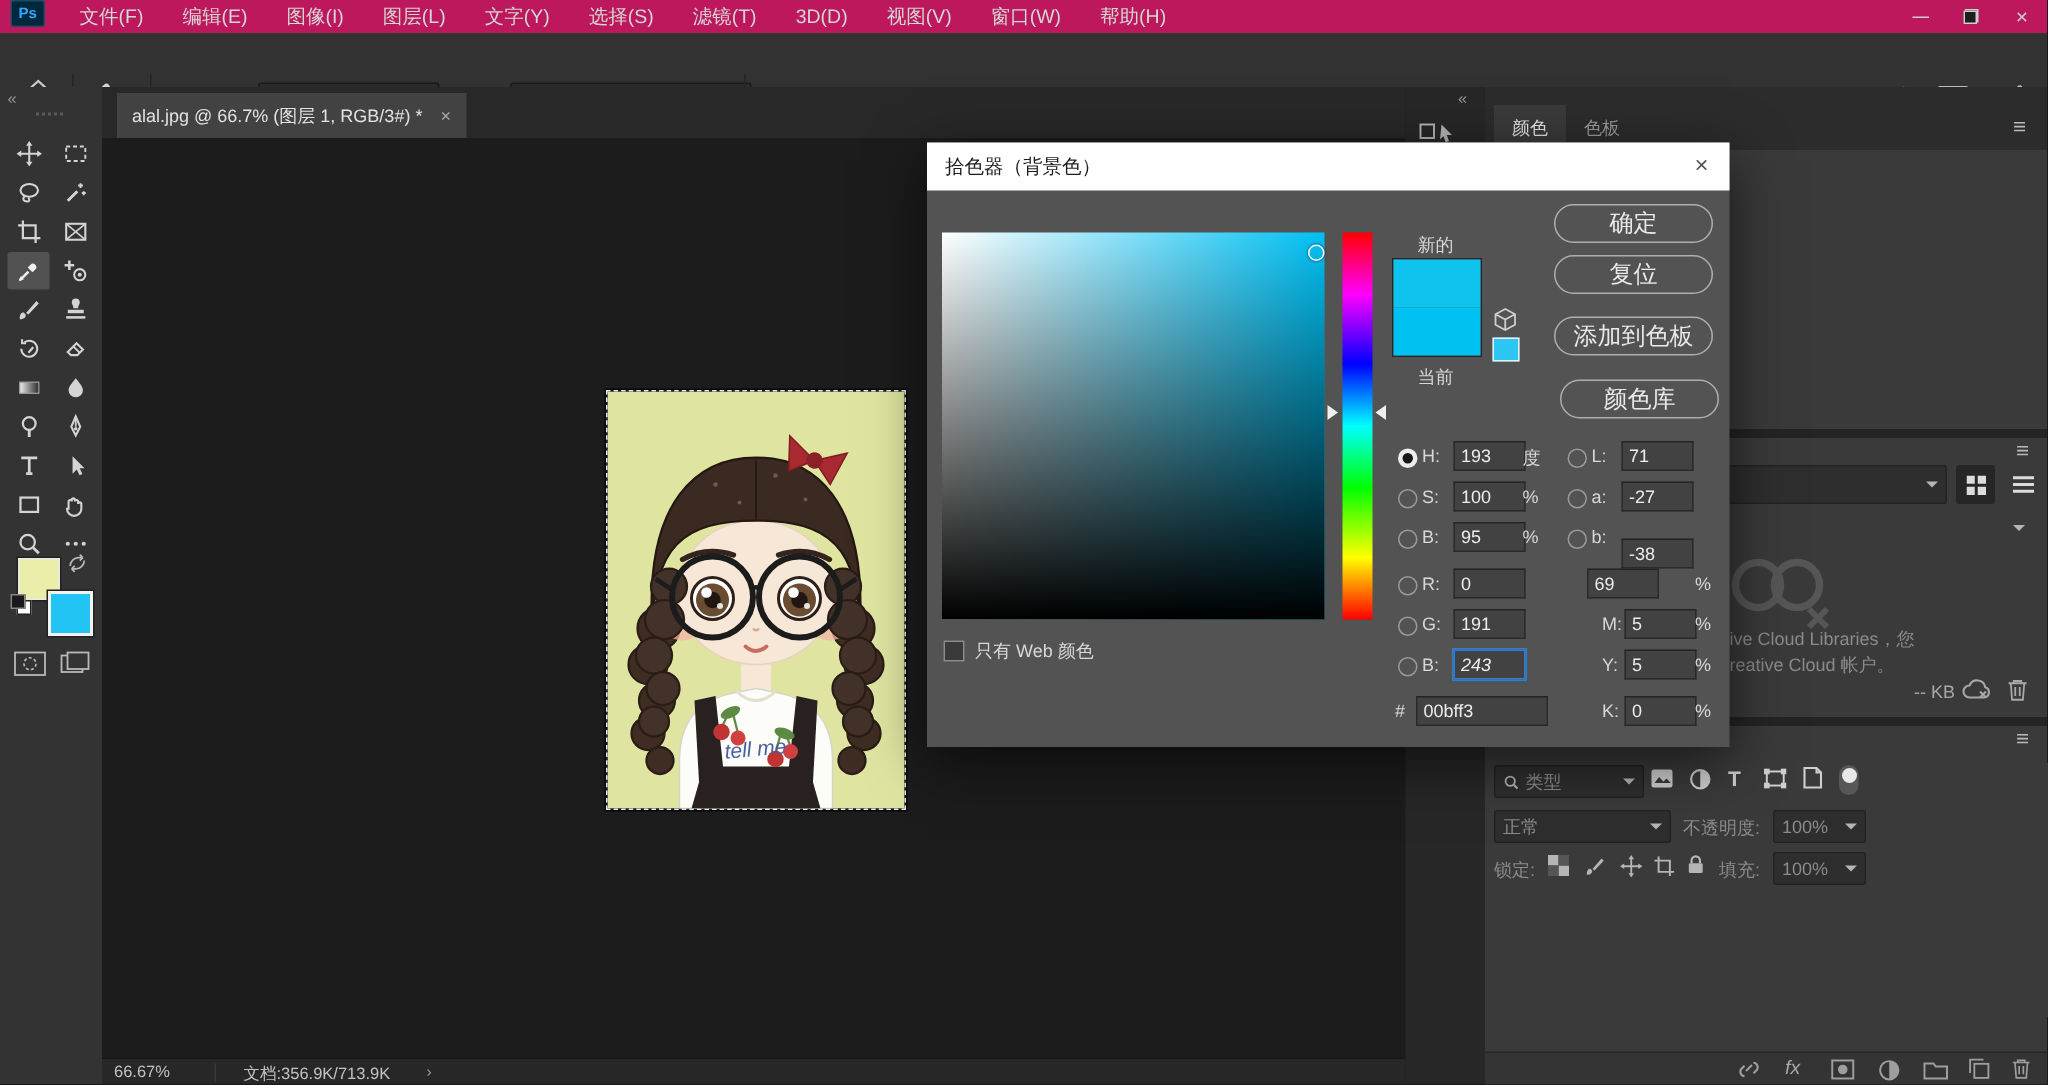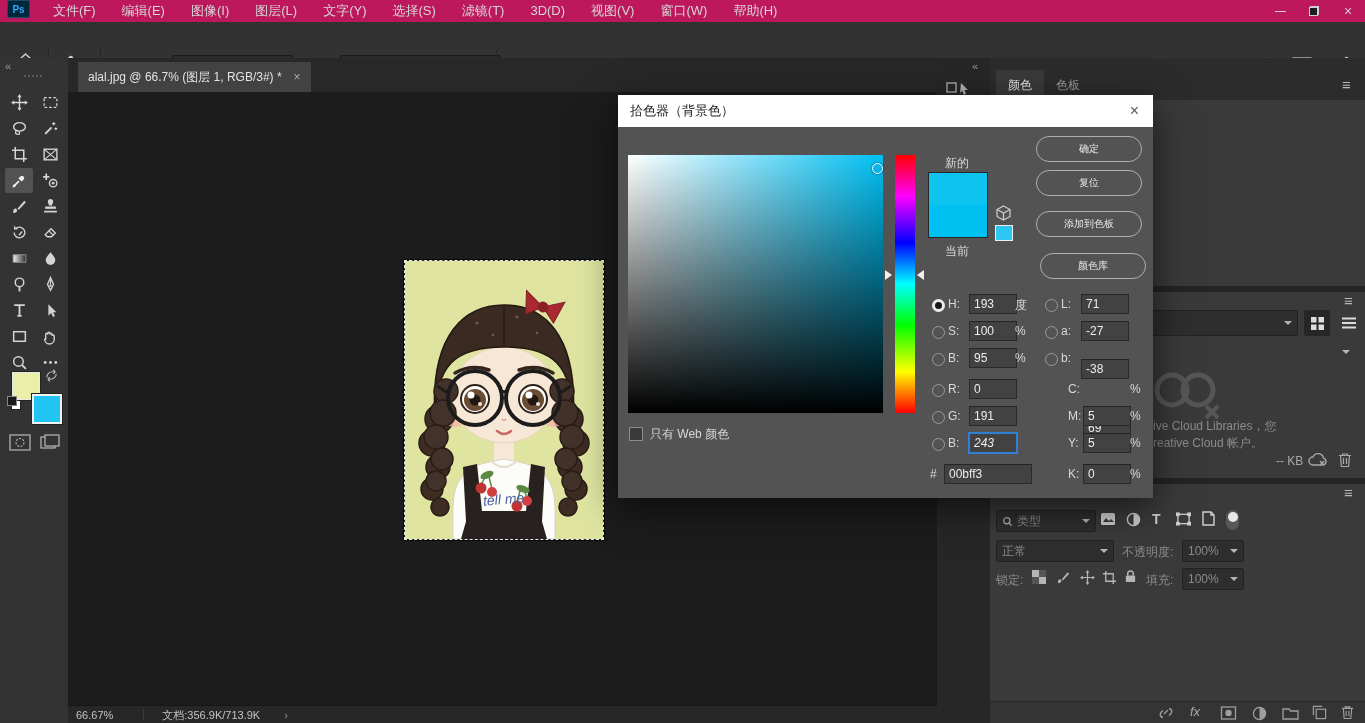--- a/index.html
+++ b/index.html
@@ -39,21 +39,21 @@
   .ptab{position:absolute;height:100%;display:flex;align-items:center;justify-content:center;font-size:12px;}
   .hamb{position:absolute;color:#b9b9b9;font-size:15px;line-height:10px;}
   .sel{position:absolute;background:#2e2e2e;border:1px solid #222;border-radius:2px;display:flex;align-items:center;
        padding:0 5px;color:#c9c9c9;}
   .layer-row{position:absolute;left:990px;width:375px;height:42px;border-bottom:1px solid #2e2e2e;}
   .thumb{position:absolute;left:36px;top:4px;width:27px;height:33px;border:1px solid #101010;background:#dfe5a1;}
   
   .dialog{left:618px;top:95px;width:535px;height:403px;background:#535353;box-shadow:0 10px 36px rgba(0,0,0,.6);z-index:50;}
   .dlg-title{position:absolute;left:0;top:0;width:535px;height:32px;background:#ffffff;display:flex;align-items:center;}
   .btn{position:absolute;width:106px;height:26px;border:1.2px solid #aeaeae;border-radius:13px;background:transparent;
-       color:#e9e9e9;font-size:10px;display:flex;align-items:center;justify-content:center;font-family:inherit;}
+       color:#e9e9e9;font-size:16px;display:flex;align-items:center;justify-content:center;font-family:inherit;}
   .inp{position:absolute;height:18px;background:#424242;border:1px solid #2a2a2a;border-top-color:#242424;
        color:#ececec;font-size:12px;padding:0 4px;font-family:inherit;}
   .inp.focused{border:1px solid #2f7fd4;outline:1px solid #2f7fd4;}
   .radio{position:absolute;width:11px;height:11px;border-radius:50%;border:1px solid #9a9a9a;background:transparent;}
   .radio.on{border:3px solid #ececec;background:#161616;width:7px;height:7px;}
   .sbfield-dlg{position:absolute;left:10px;top:60px;width:255px;height:258px;
      background:linear-gradient(to top,#000,rgba(0,0,0,0)),linear-gradient(to right,#fff,#00c0f4);}
   .huestrip{position:absolute;background:linear-gradient(to bottom,#f00 0%,#f0f 16%,#00f 34%,#0ff 50%,#0f0 66%,#ff0 84%,#f00 100%);}
   .tri-r{width:0;height:0;border-top:5px solid transparent;border-bottom:5px solid transparent;border-left:7px solid #f0f0f0;position:absolute;}
   .tri-l{width:0;height:0;border-top:5px solid transparent;border-bottom:5px solid transparent;border-right:7px solid #f0f0f0;position:absolute;}
@@ -667,21 +667,21 @@
     <span class="lbl" style="left:330px;top:287px">R:</span>
     <input class="inp" style="left: 351px; top: 284px; width: 38px;" value="0">
     <div class="radio" style="left:314px;top:316px"></div>
     <span class="lbl" style="left:330px;top:314px">G:</span>
     <input class="inp" style="left: 351px; top: 311px; width: 38px;" value="191">
     <div class="radio" style="left:314px;top:343px"></div>
     <span class="lbl" style="left:330px;top:341px">B:</span>
     <input class="inp focused" style="left: 351px; top: 338px; width: 38px; font-style: italic;" value="243">
 
     <span class="lbl" style="left:450px;top:287px">C:</span>
-    <input class="inp" style="left: 465px; top: 284px; width: 38px; margin-top: 39px;" value="69">
+    <input class="inp" style="left: 440px; top: 284px; width: 38px;" value="69">
     <span class="lbl" style="left:512px;top:287px">%</span>
     <span class="lbl" style="left:450px;top:314px">M:</span>
     <input class="inp" style="left: 465px; top: 311px; width: 38px;" value="5">
     <span class="lbl" style="left:512px;top:314px">%</span>
     <span class="lbl" style="left:450px;top:341px">Y:</span>
     <input class="inp" style="left: 465px; top: 338px; width: 38px;" value="5">
     <span class="lbl" style="left:512px;top:341px">%</span>
     <span class="lbl" style="left:450px;top:372px">K:</span>
     <input class="inp" style="left: 465px; top: 369px; width: 38px;" value="0">
     <span class="lbl" style="left:512px;top:372px">%</span>

